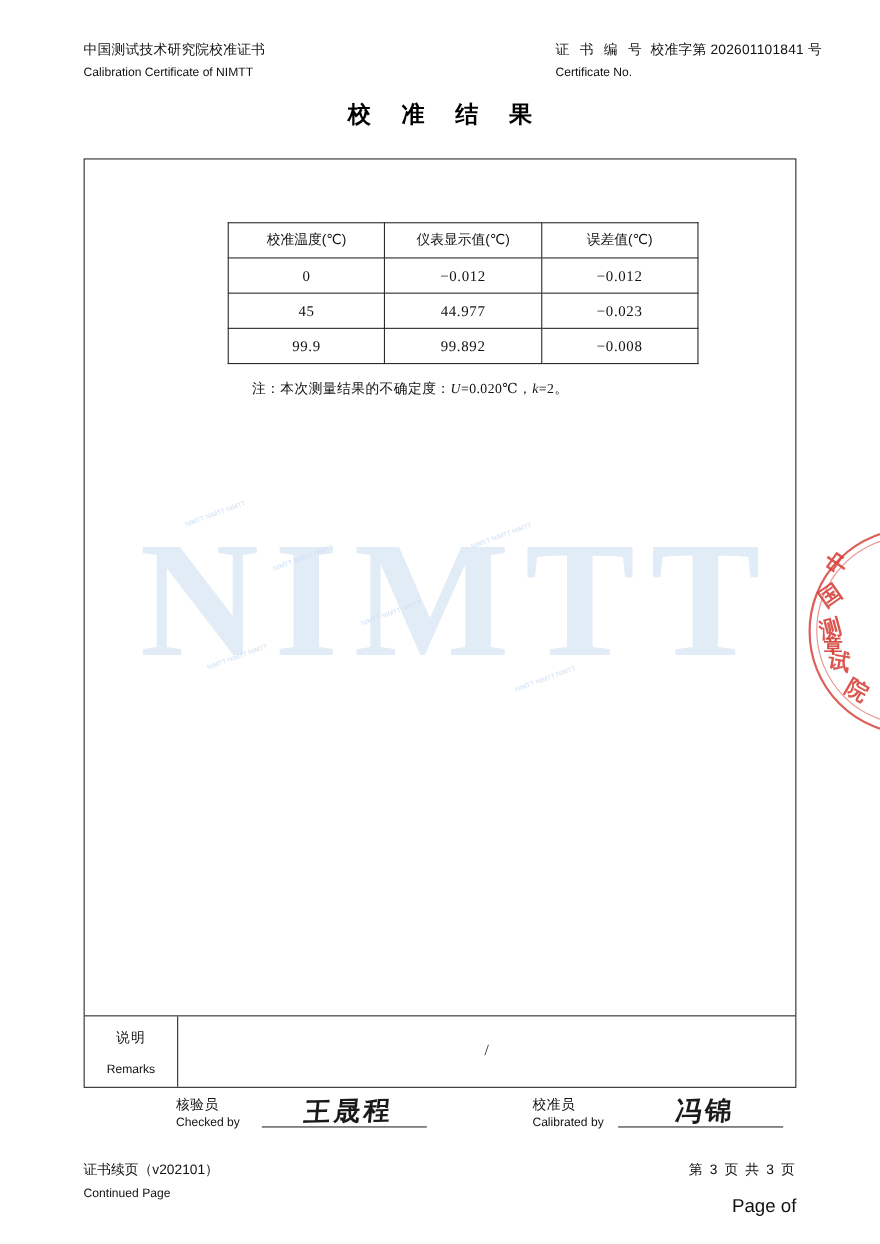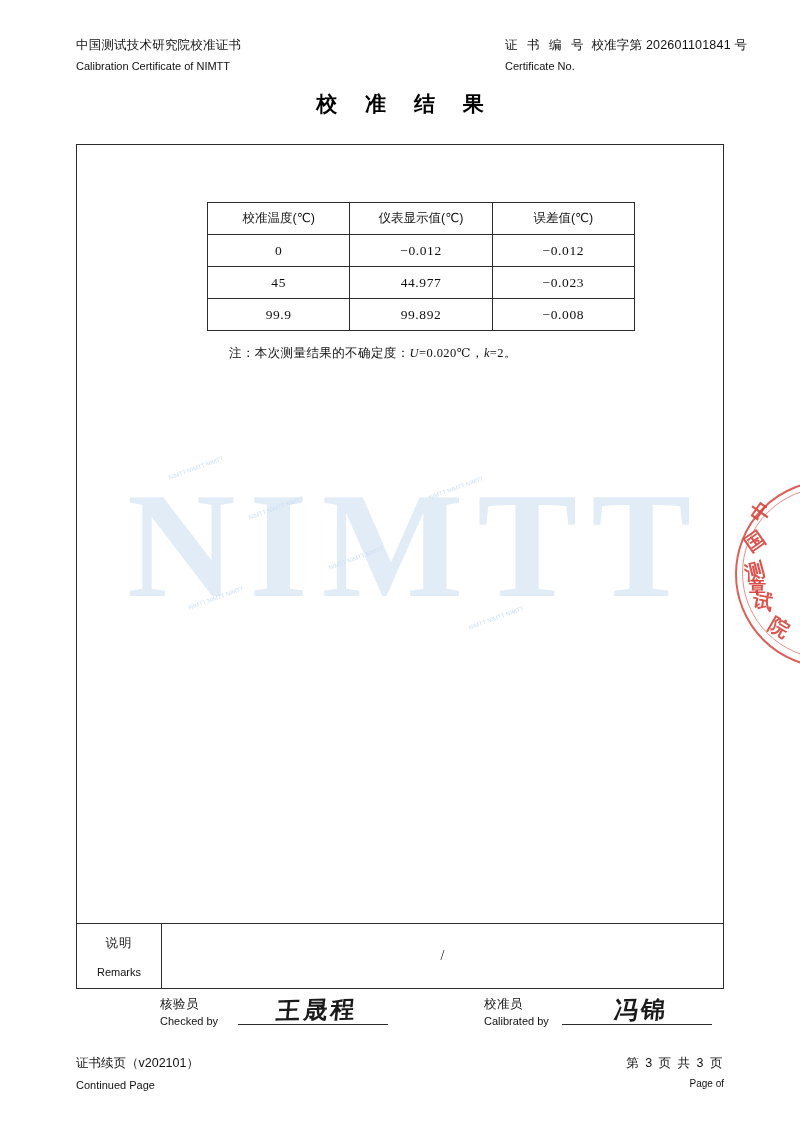--- a/index.html
+++ b/index.html
@@ -329,21 +329,21 @@
   .footer-left .cn { font-size: 12.5px; color: #111; line-height: 19px; }
   .footer-left .en { font-size: 11px; color: #111; line-height: 18px; margin-top: 3px;}
   .footer-right {
     position: absolute;
     left: 470px;
     top: 1054px;
     width: 254px;
     text-align: right;
   }
   .footer-right .cn { font-size: 12.5px; color: #111; line-height: 19px; letter-spacing: 1.5px; }
-  .footer-right .en { font-size: 10px; color: #111; line-height: 18px; margin-top: 2px; }
+  .footer-right .en { font-size: 17px; color: #111; line-height: 18px; margin-top: 15px; }
 </style>
 </head>
 <body>
 
 <div class="page">
 
   <div class="hdr-left">
     <div class="cn">中国测试技术研究院校准证书</div>
     <div class="en">Calibration Certificate of NIMTT</div>
   </div>

